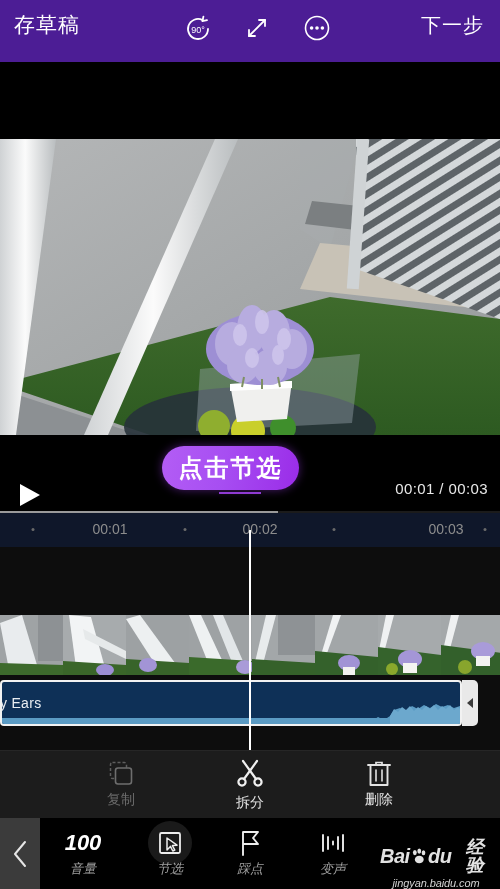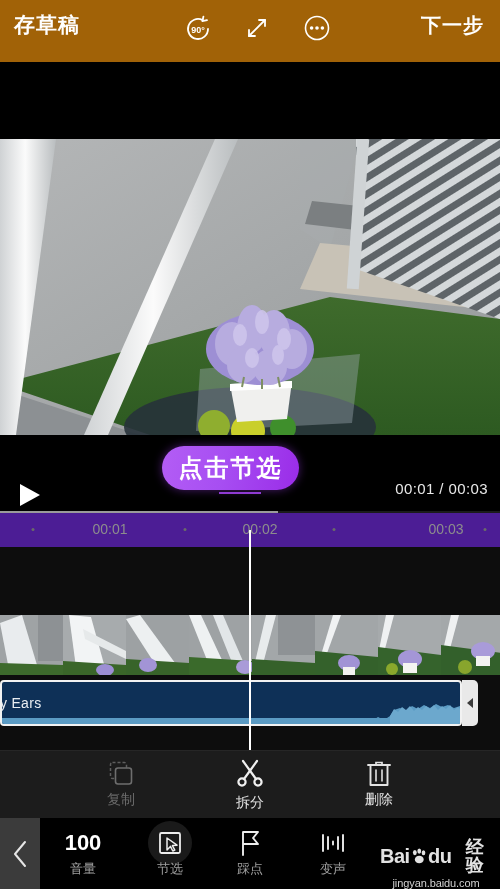--- a/index.html
+++ b/index.html
@@ -6,21 +6,21 @@
   html,body { background:#000; }
   body {
     width:500px; height:889px; position:relative; overflow:hidden;
     font-family:"Liberation Sans","DejaVu Sans",sans-serif;
     color:#fff; -webkit-font-smoothing:antialiased;
   }
 
   
   .topbar{
     position:absolute; left:0; top:0; width:500px; height:62px;
-    background:#a16207; display:flex; align-items:center;font-weight:bold;
+    background:#4c1d95; display:flex; align-items:center;
   }
   .tb-draft{
     position:absolute; left:14px; top:14px;
     font-size:21px; color:#fff; letter-spacing:1px; line-height:1;
   }
   .tb-next{
     position:absolute; right:16px; top:15px;
     font-size:20px; color:#fff; letter-spacing:1px; line-height:1;
   }
   .tb-icons{
@@ -69,21 +69,21 @@
   
   .progress-track{
     position:absolute; left:0; top:511px; width:500px; height:2px;
     background:#1b1b1b;
   }
   .progress-fill{
     position:absolute; left:0; top:0; height:2px; background:#9a9a9a;
   }
   .ruler{
     position:absolute; left:0; top:513px; width:500px; height:34px;
-    background:#4c1d95;
+    background:#0f172a;
   }
   .ruler-label{
     position:absolute; top:8px; font-size:14px; color:#8d8d8d;
     transform:translateX(-50%); white-space:nowrap;
   }
   .ruler-dot{
     position:absolute; top:15px; width:3px; height:3px; border-radius:50%;
     background:#6a6a6a; transform:translateX(-50%);
   }
 
@@ -135,20 +135,21 @@
   }
   .action .ic{ height:28px; display:flex; align-items:flex-end; }
   .action .lb{ font-size:14px; line-height:1; }
   .act-on .lb{ color:#e6e6e6; }
   .act-off .lb{ color:#6b6b6b; }
 
   
   .bottombar{
     position:absolute; left:0; top:818px; width:500px; height:71px;
     background:#000;
+    font-style:italic;
   }
   .back-panel{
     position:absolute; left:0; top:0; width:40px; height:71px;
     background:#3b3b3b; display:flex; align-items:center; justify-content:center;
   }
   .bb-item{
     position:absolute; top:12px; width:86px; text-align:center;
     display:flex; flex-direction:column; align-items:center; gap:6px;
   }
   .bb-icon{ height:26px; display:flex; align-items:center; justify-content:center; }

